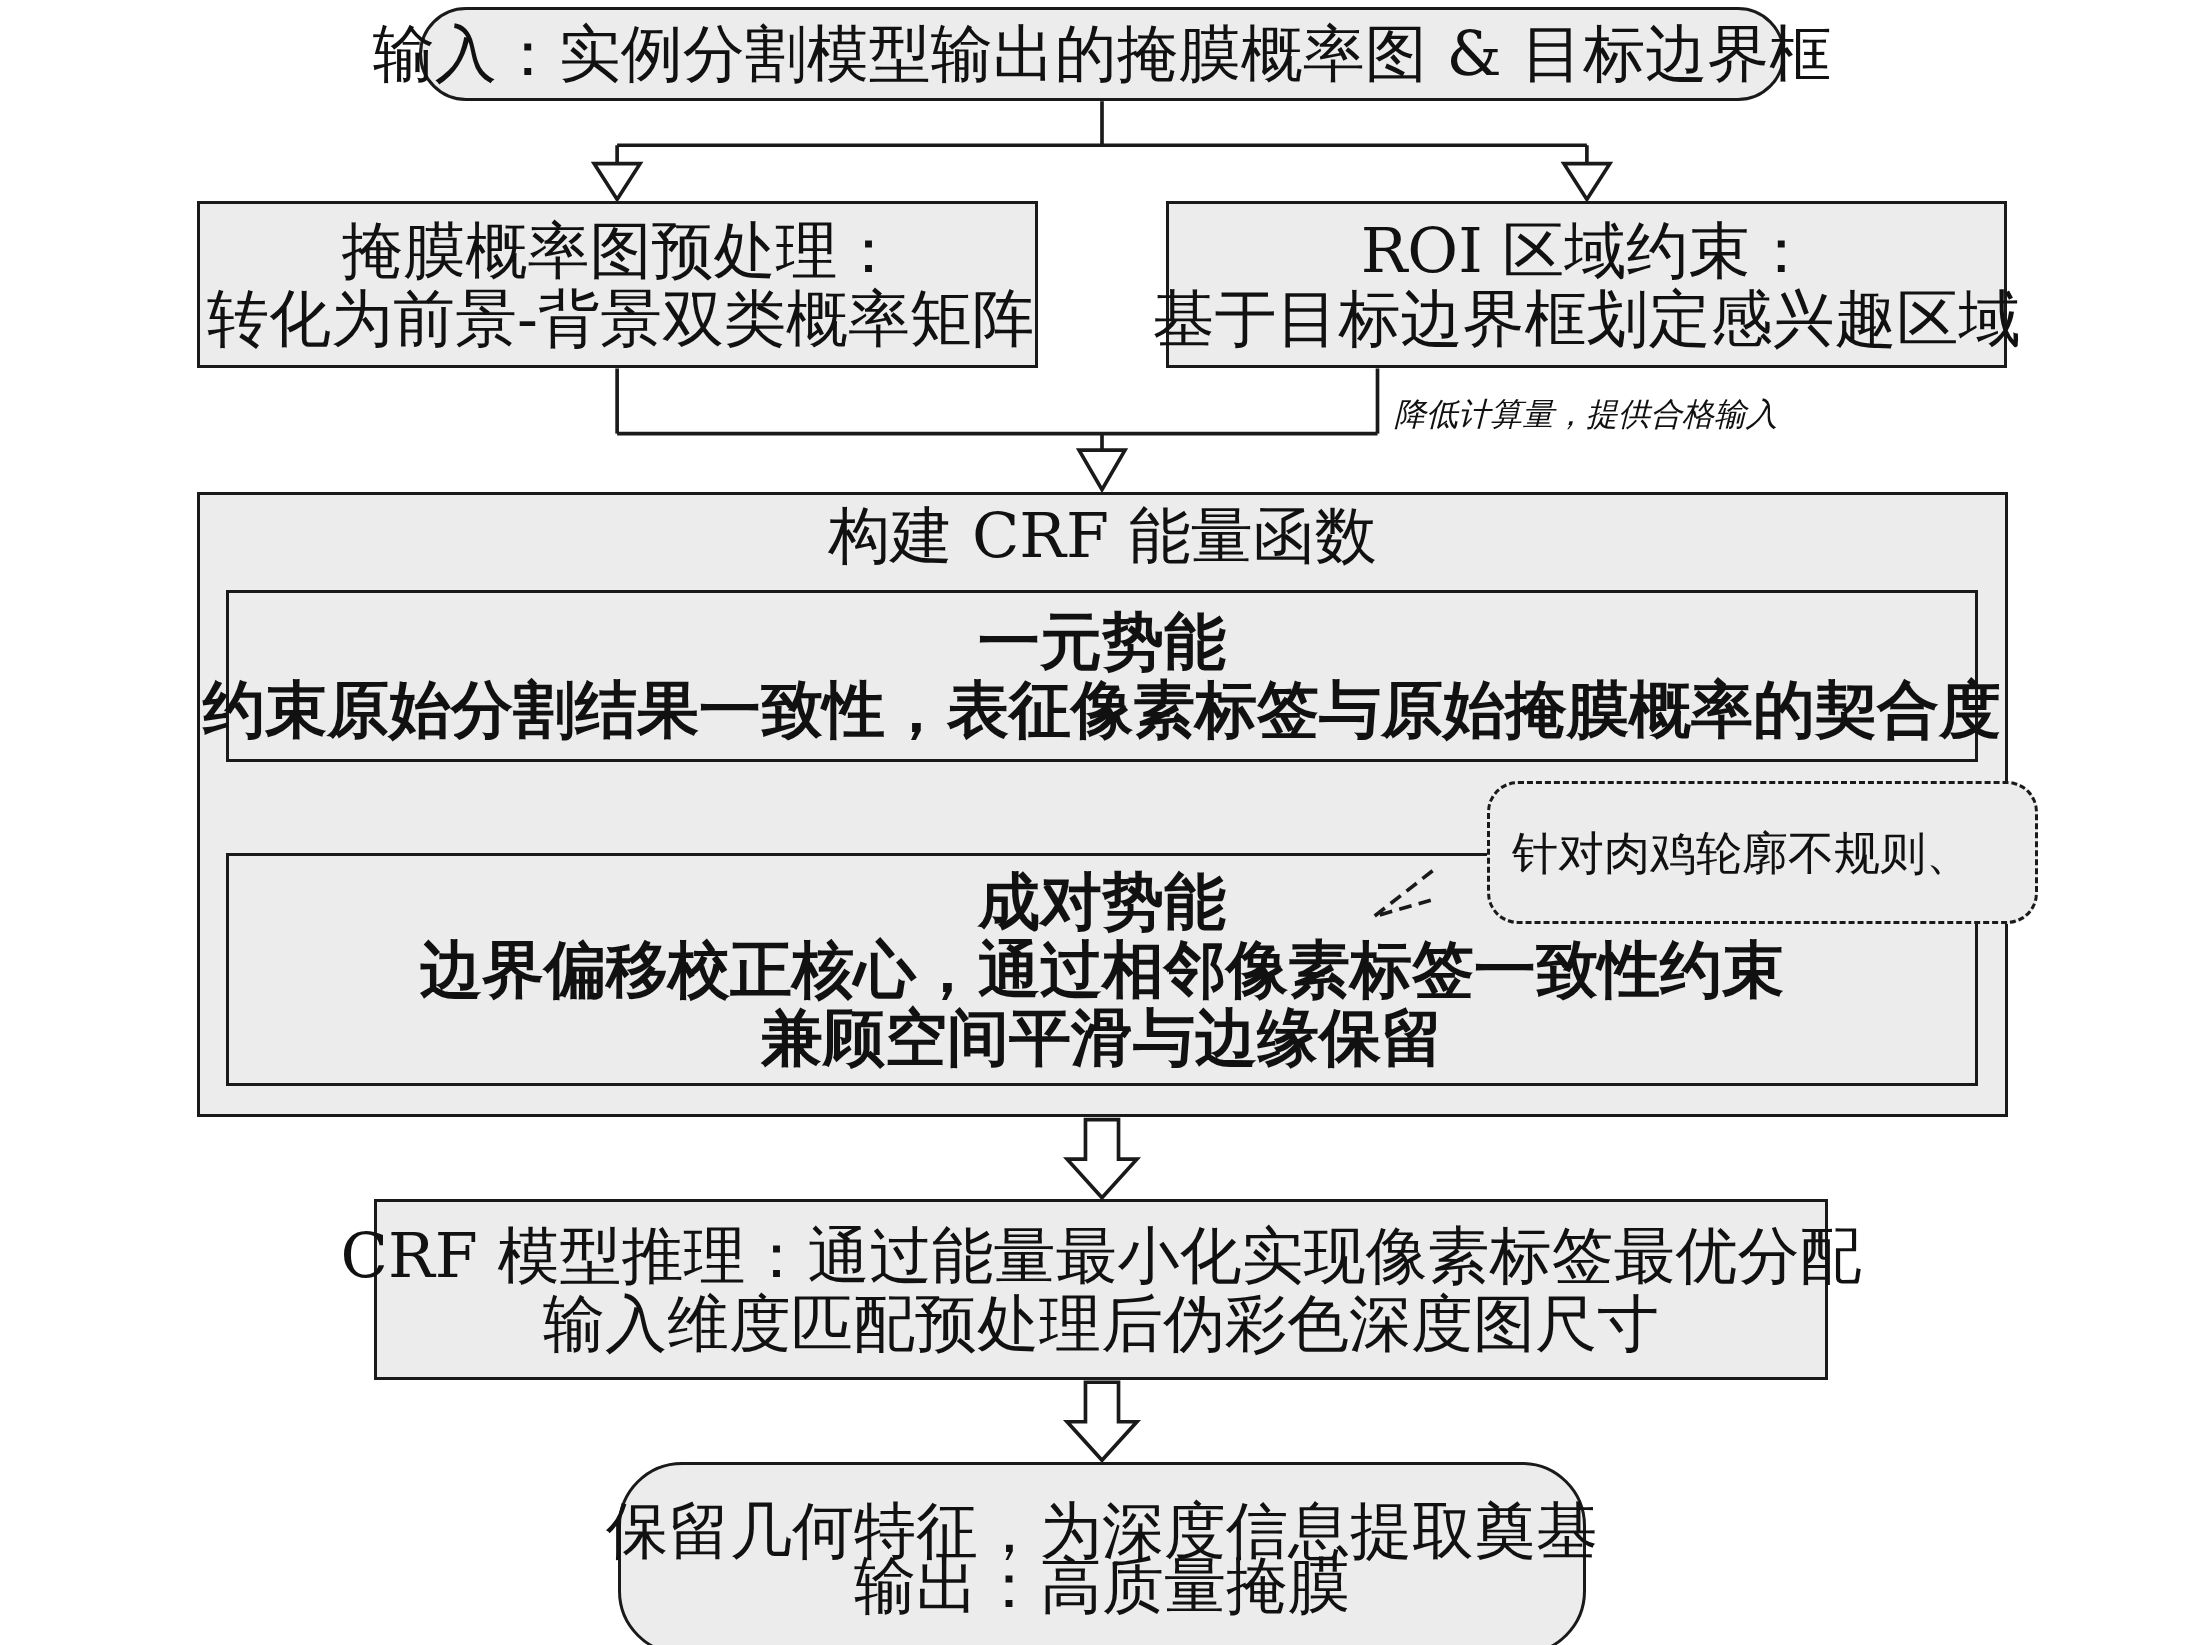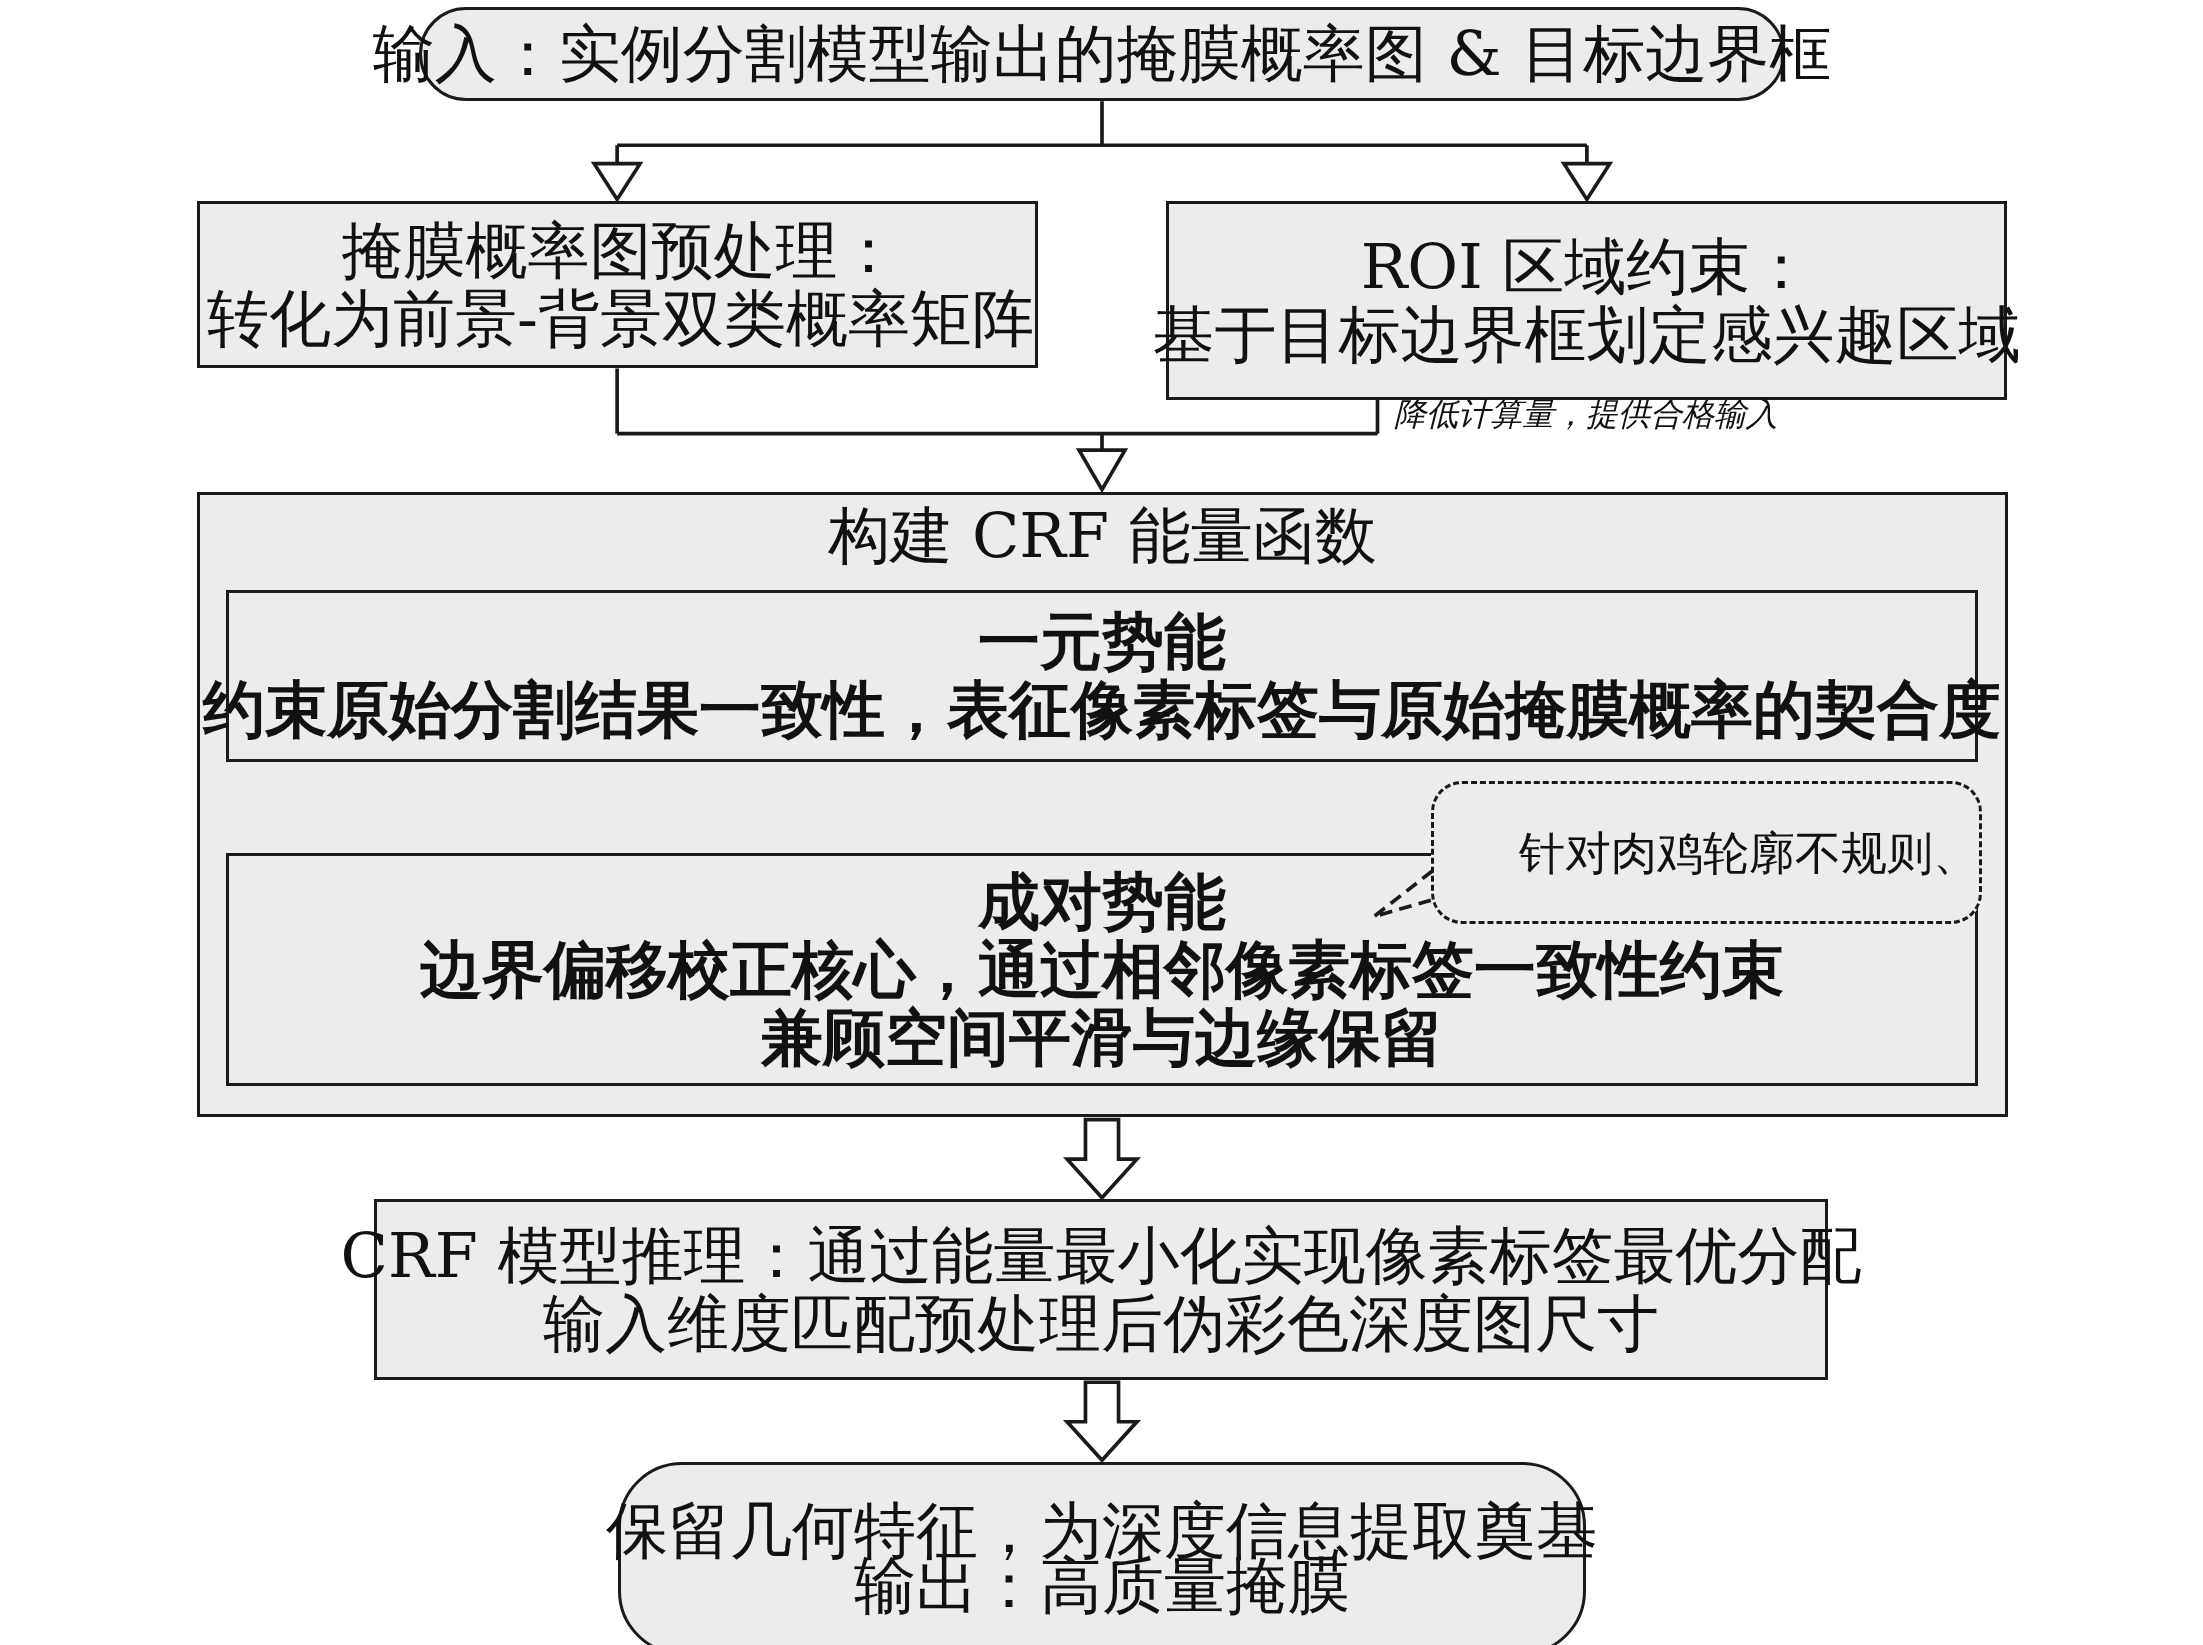--- a/index.html
+++ b/index.html
@@ -49,42 +49,42 @@
 
 <div class="node pill" style="left:419px; top:7.3px; width:1366px; height:94px;">
   <span class="txt">输入：实例分割模型输出的掩膜概率图 &amp; 目标边界框</span>
 </div>
 
 <div class="node" style="left:197px; top:201px; width:841px; height:167px;padding-left:6px;">
   <span class="txt">掩膜概率图预处理：</span>
   <span class="txt">转化为前景-背景双类概率矩阵</span>
 </div>
 
-<div class="node" style="left:1166px; top:201px; width:841px; height:199px;text-align:center;">
+<div class="node" style="left:1166px; top:201px; width:841px; height:167px;text-align:center;">
   <span class="txt">ROI 区域约束：</span>
   <span class="txt">基于目标边界框划定感兴趣区域</span>
 </div>
 <div class="note" style="left:1394px; top:375px;">降低计算量，提供合格输入</div>
 
 <div class="node" style="left:197px; top:492px; width:1811px; height:625px; justify-content:flex-start;">
   <span class="txt" style="margin-top:7px;">构建 CRF 能量函数</span>
 </div>
 
 <div class="inner" style="left:226px; top:590px; width:1752px; height:172px;">
   <span class="txt">一元势能</span>
   <span class="txt">约束原始分割结果一致性，表征像素标签与原始掩膜概率的契合度</span>
 </div>
 
 <div class="inner" style="left:226px; top:853px; width:1752px; height:233px;">
   <span class="txt">成对势能</span>
   <span class="txt">边界偏移校正核心，通过相邻像素标签一致性约束</span>
   <span class="txt">兼顾空间平滑与边缘保留</span>
 </div>
 
-<div class="callout" style="left:1431px; top:781px; width:551px; height:143px;text-align:right;">
+<div class="callout" style="left:1487px; top:781px; width:551px; height:143px;">
   <span class="txt">针对肉鸡轮廓不规则、</span>
 </div>
 <svg class="conn" width="2204" height="1646" viewBox="0 0 2400 1792">
   <polyline points="1560,948 1496,998 1558,980" fill="none" stroke="#1a1a1a" stroke-width="4" stroke-dasharray="14 8"></polyline>
 </svg>
 
 <div class="node" style="left:374px; top:1199px; width:1454px; height:181px;">
   <span class="txt">CRF 模型推理：通过能量最小化实现像素标签最优分配</span>
   <span class="txt">输入维度匹配预处理后伪彩色深度图尺寸</span>
 </div>

